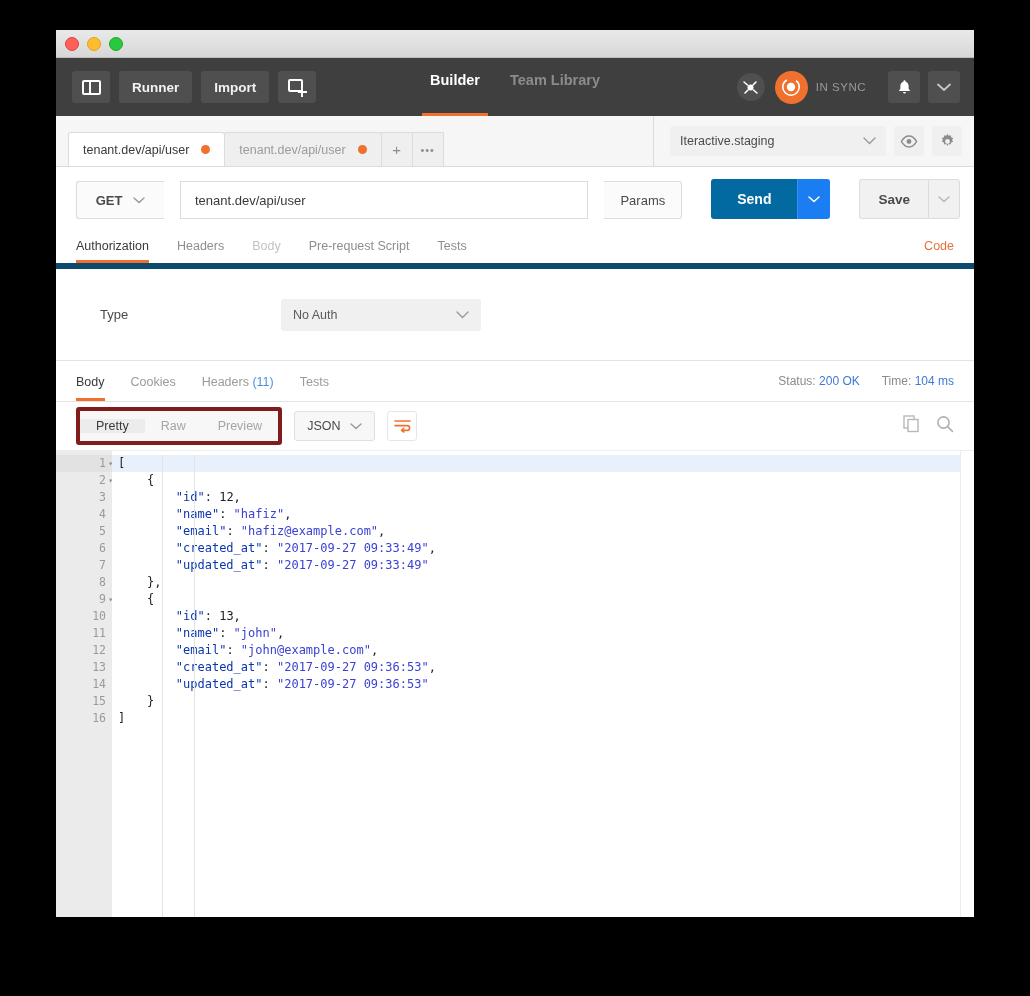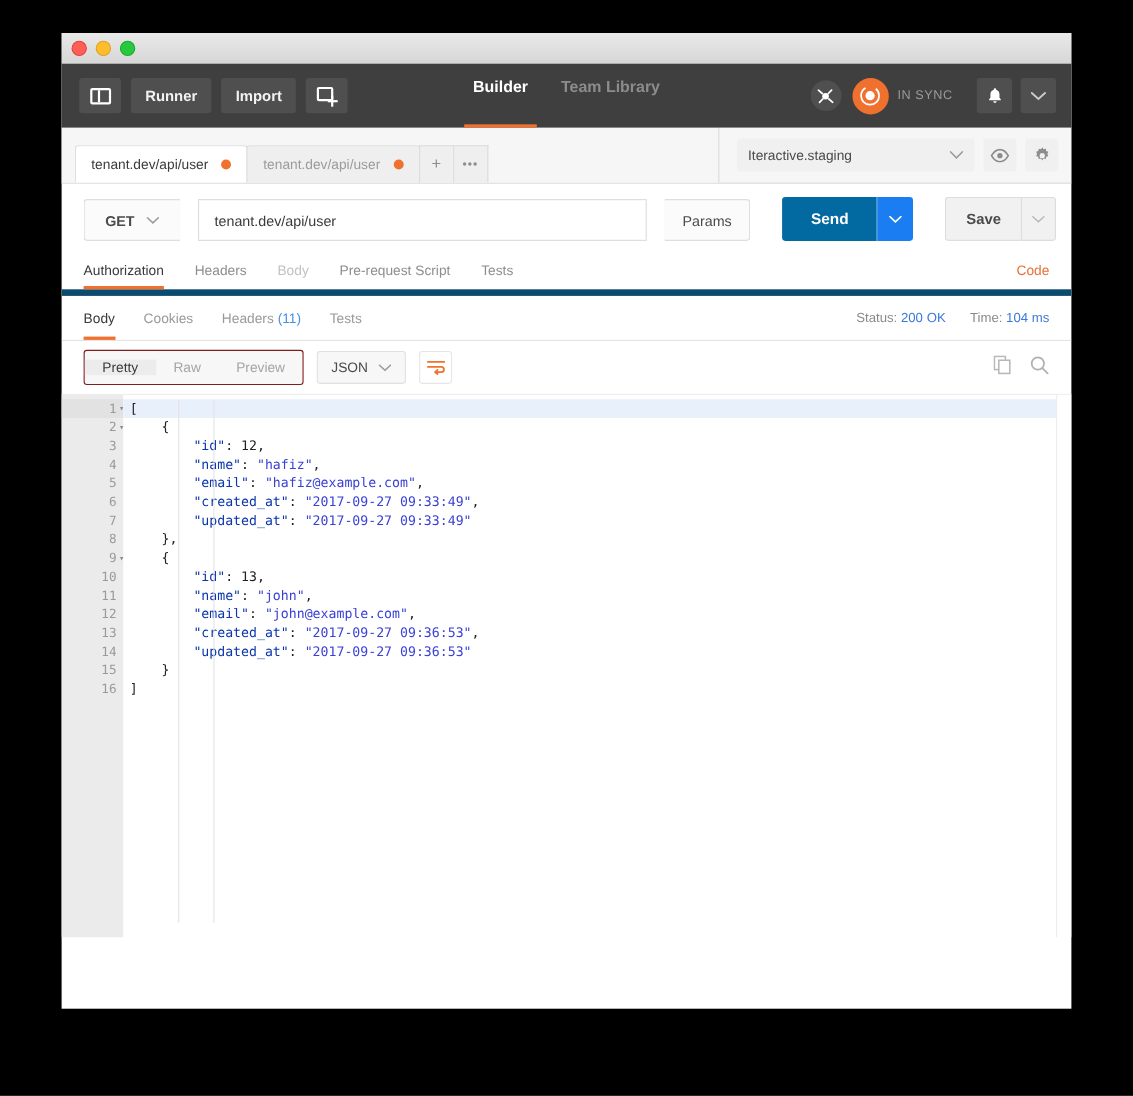--- a/index.html
+++ b/index.html
@@ -456,21 +456,21 @@
   
   .body-toolbar {
     display: flex;
     align-items: center;
     height: 48px;
     padding: 0 20px;
     position: relative;
   }
   .seg-group {
     display: flex;
-    border: 1px solid #7f1d1d;
+    border: 4px solid #7f1d1d;
     border-radius: 3px;
     background: #f7f7f7;
     height: 30px;
     overflow: hidden;
     align-items: center;
   }
   .seg {
     padding: 0 16px;
     font-size: 12.5px;
     color: #a5a5a5;
@@ -730,20 +730,29 @@
     </div>
     <div class="subtab">
       <span>Pre-request Script</span>
     </div>
     <div class="subtab">
       <span>Tests</span>
     </div>
     <div class="code-link">Code</div>
   </div>
 
+  <div class="auth-panel">
+    <div class="auth-label">Type</div>
+    <div class="auth-select">
+      <span>No Auth</span>
+      <svg width="13" height="8" viewBox="0 0 13 8" aria-hidden="true">
+        <path d="M1 1 L6.5 6.5 L12 1" fill="none" stroke="#9a9a9a" stroke-width="1.4" stroke-linecap="round"></path>
+      </svg>
+    </div>
+  </div>
 
   <div class="resp-tabs">
     <div class="resp-tab active">
       <span>Body</span>
     </div>
     <div class="resp-tab">
       <span>Cookies</span>
     </div>
     <div class="resp-tab">
       <span>Headers</span>

